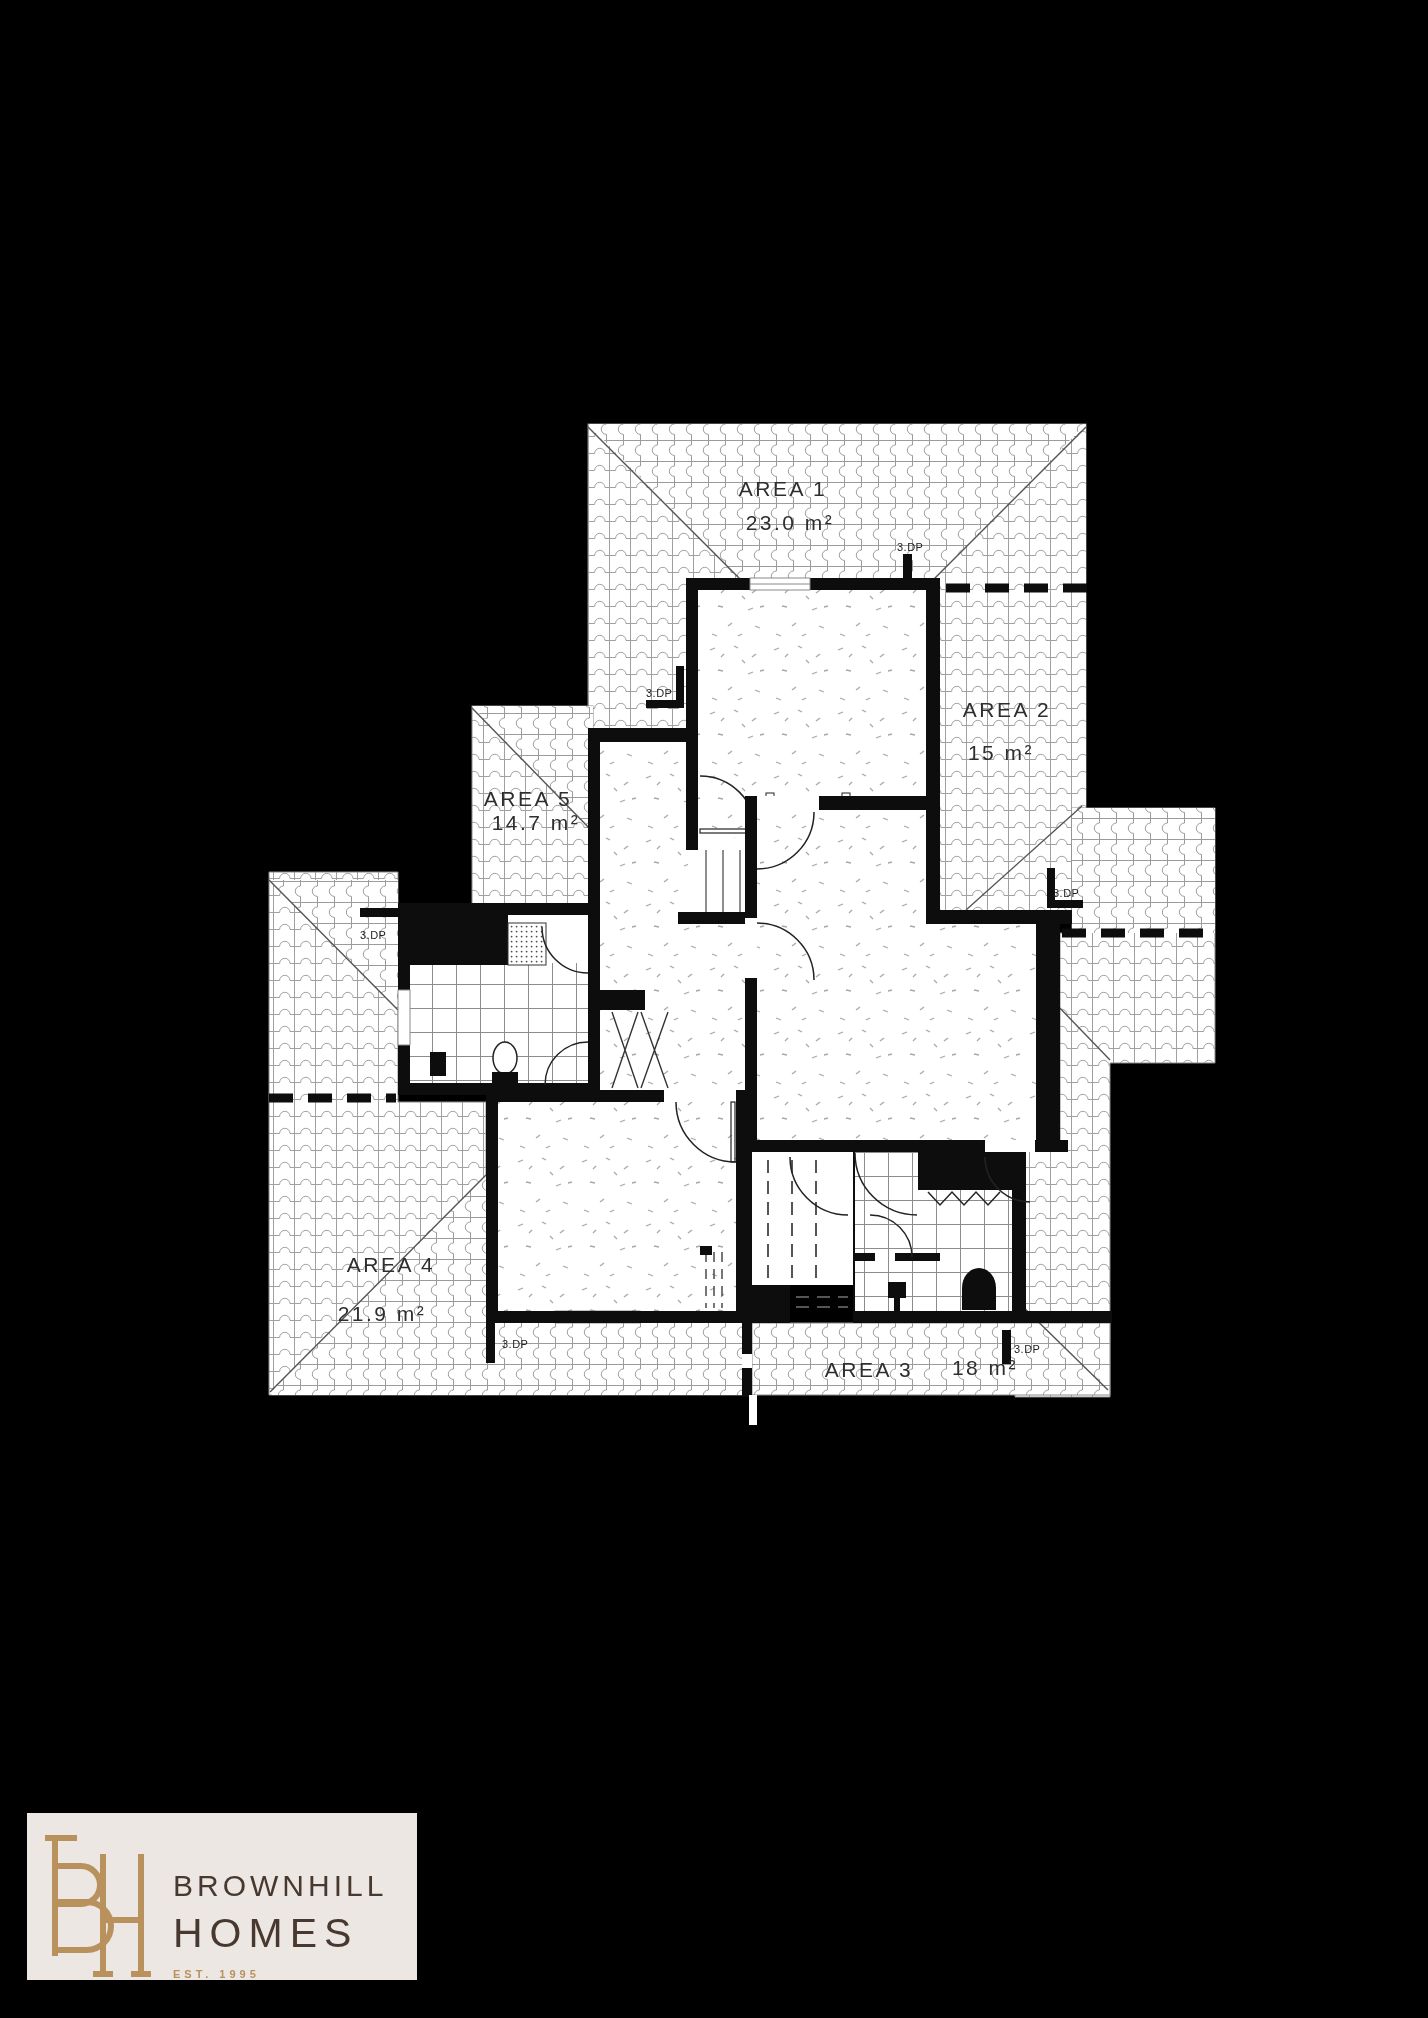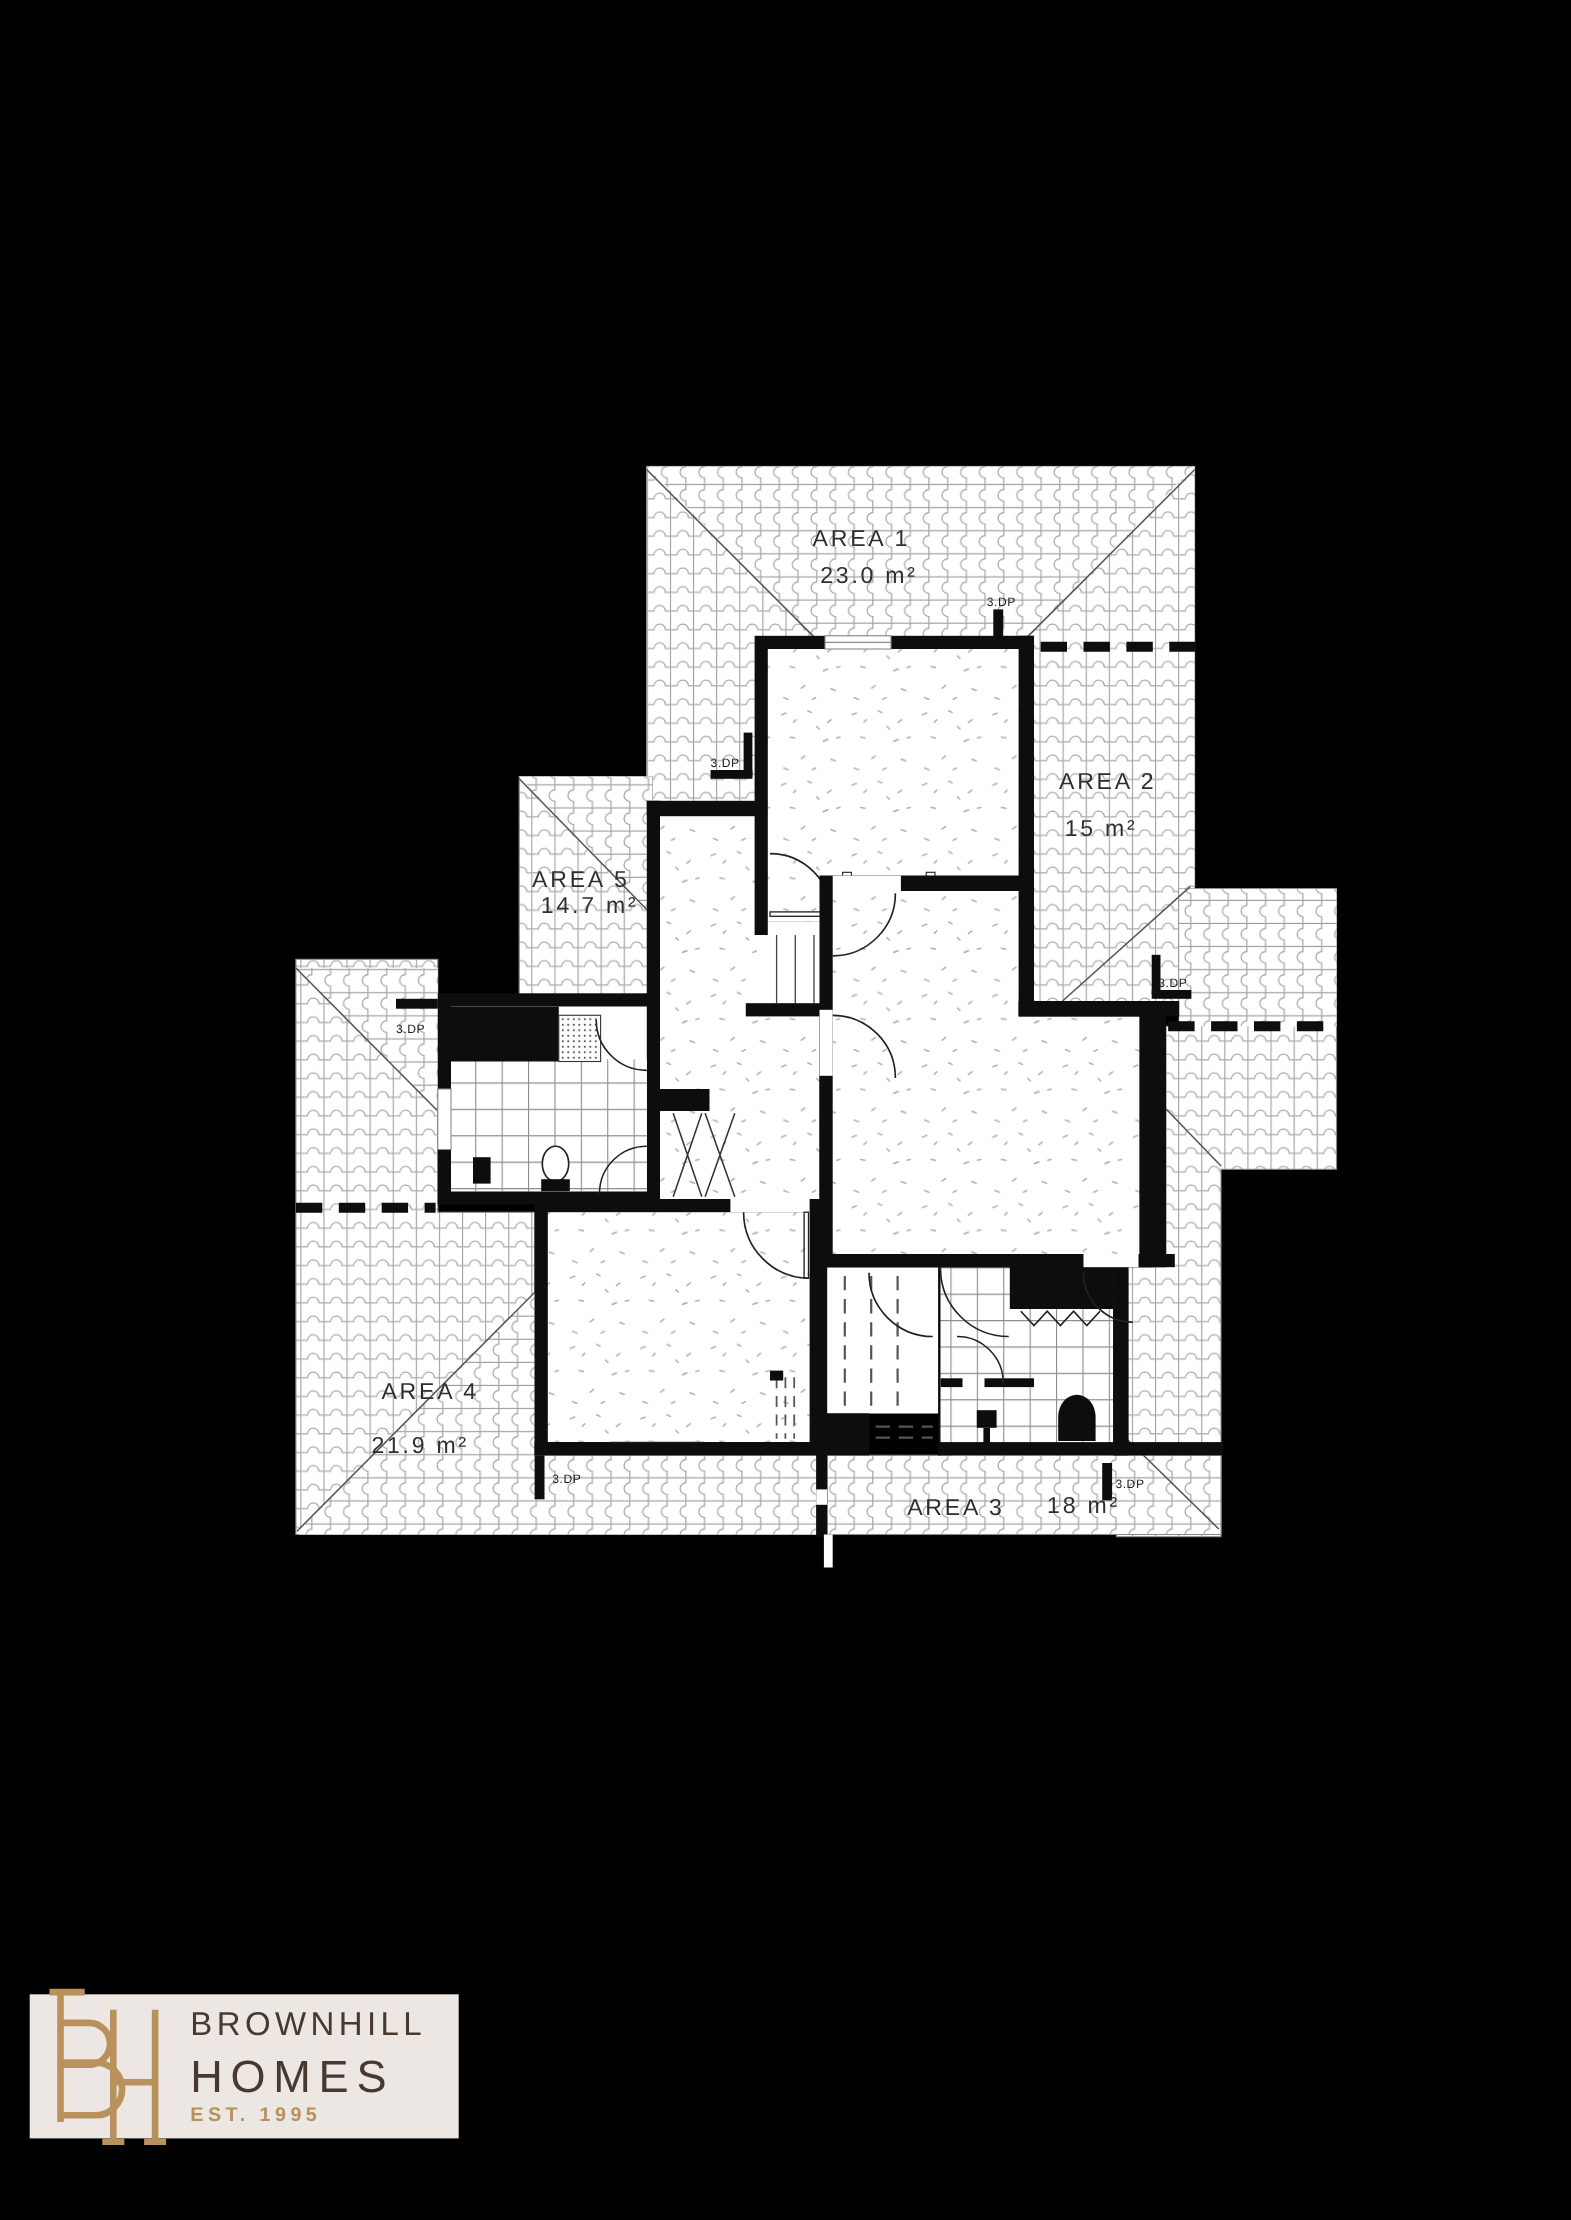--- a/index.html
+++ b/index.html
@@ -3,27 +3,27 @@
 <meta charset="utf-8">
 <style>
   html,body{margin:0;padding:0;background:#000;}
   body{width:1428px;height:2018px;position:relative;overflow:hidden;
        font-family:"Liberation Sans", sans-serif;}
   #stage{position:absolute;inset:0;}
   svg{display:block;}
   .arealbl{font-size:21px;letter-spacing:2.5px;fill:#2e2e2e;}
   .dplbl{font-size:11px;letter-spacing:.5px;fill:#222;}
   
-  .logo-panel{position:absolute;left:27px;top:1813px;width:390px;height:131px;
-      background:#ECE7E2;display:flex;align-items:center;}
+  .logo-panel{position:absolute;left:27px;top:1813px;width:390px;height:167px;
+      background:#ECE7E2;display:flex;align-items:flex-end;}
   .monogram{width:118px;height:148px;margin-left:14px;flex:0 0 auto;}
   .brand{margin-left:14px;color:#483930;}
   .brand-line1{font-size:30px;letter-spacing:4px;font-weight:400;}
   .brand-line2{font-size:41px;letter-spacing:7px;font-weight:400;margin-top:7px;}
-  .brand-est{font-size:18px;letter-spacing:4px;color:#B8915C;font-weight:700;}
+  .brand-est{font-size:11px;letter-spacing:4px;color:#B8915C;margin-top:11px;font-weight:700;}
 </style>
 </head>
 <body>
 
 <div id="stage">
 <svg width="1428" height="2018" viewBox="0 0 1428 2018">
   <defs>
     <pattern id="tileH" width="17" height="21" patternUnits="userSpaceOnUse">
       <rect width="17" height="21" fill="#ffffff"></rect>
       <path d="M0 20.5 H17" stroke="#9b9b9b" stroke-width="1" fill="none"></path>

